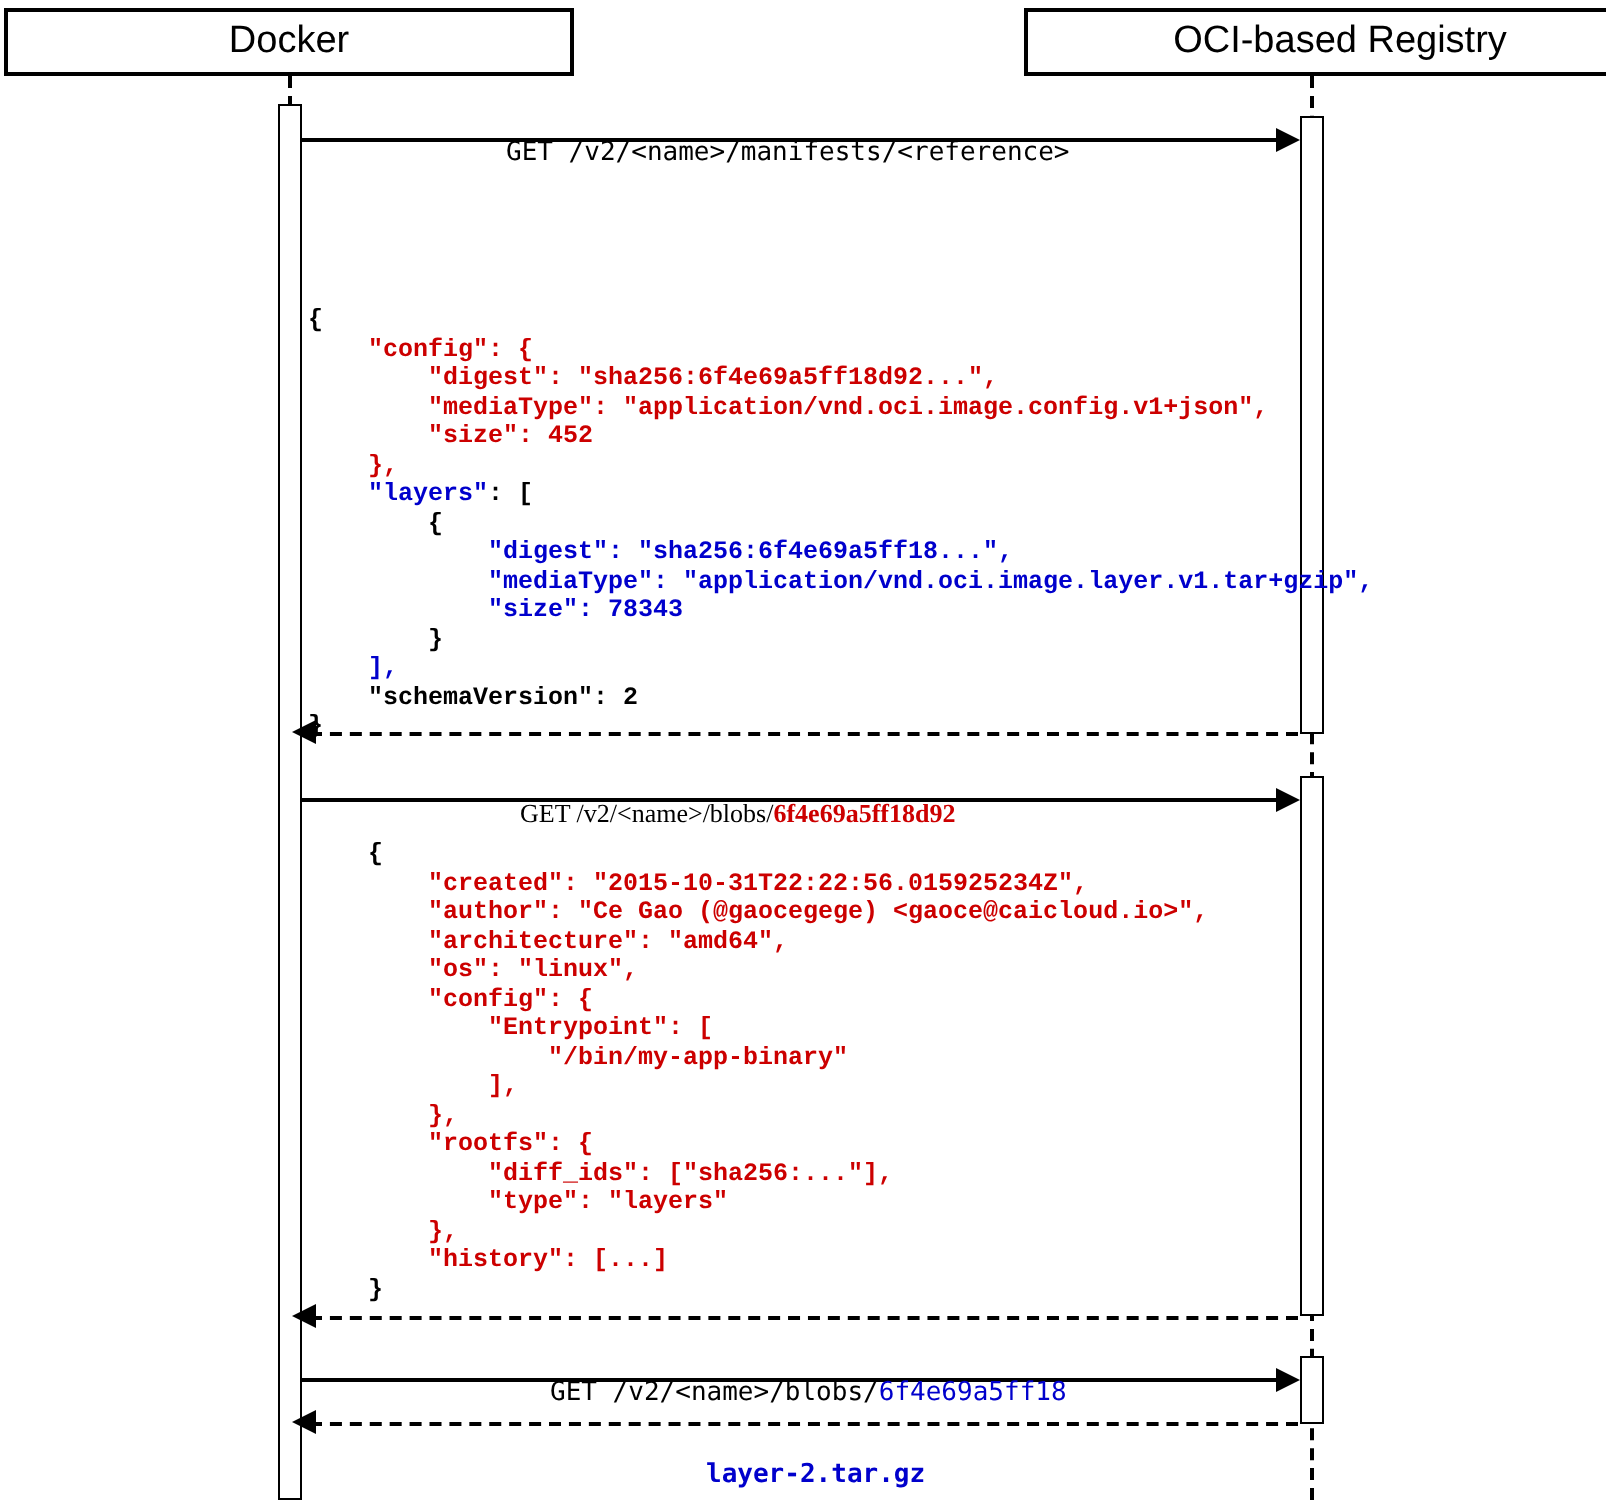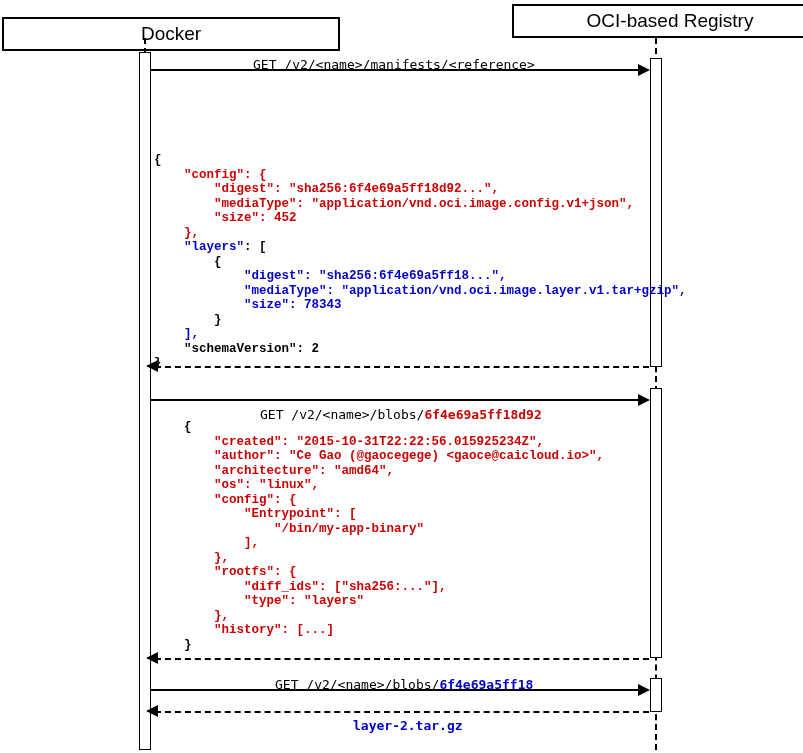--- a/index.html
+++ b/index.html
@@ -57,37 +57,38 @@
       height: 0;
       border-top: 6px solid transparent;
       border-bottom: 6px solid transparent;
       border-right: 12px solid black;
     }
     .message-label {
       position: absolute;
       font-family: monospace;
       font-size: 13px;
       white-space: nowrap;
+      margin-top: 12px;
     }
     .code-block {
       position: absolute;
       font-family: "Courier New", monospace;
       font-size: 12.5px;
       line-height: 14.5px;
       white-space: pre;
       font-weight: bold;
     }
     .code-black { color: black; }
     .code-blue { color: #0000cc; }
     .code-red { color: #cc0000; }
   </style>
 </head>
 <body>
 
-<div class="participant-box" style="left:2px; top:17px; width:338px;">Docker</div>
+<div class="participant-box" style="left:2px; top:4px; width:285px;">Docker</div>
 <div class="participant-box" style="left:512px; top:4px; width:316px;">OCI-based Registry</div>
 
 <div class="lifeline" style="left:144px; top:38px; height:712px;"></div>
 <div class="lifeline" style="left:655px; top:38px; height:712px;"></div>
 
 <div class="activation" style="left:139px; top:52px; height:698px;"></div>
 <div class="activation" style="left:650px; top:58px; height:309px;"></div>
 <div class="activation" style="left:650px; top:388px; height:270px;"></div>
 <div class="activation" style="left:650px; top:678px; height:34px;"></div>
 
@@ -109,21 +110,21 @@
 <span class="code-black">        }</span>
 <span class="code-blue">    ],</span>
 <span><span class="code-black">    "schemaVersion"</span><span class="code-black">: 2</span></span>
 <span class="code-black">}</span></div>
 
 <div class="arrow-line-dashed" style="left:155px; top:366px; width:494px;"></div>
 <div class="arrow-head-left" style="left:146px; top:360px;"></div>
 
 <div class="arrow-line" style="left:151px; top:399px; width:488px;"></div>
 <div class="arrow-head-right" style="left:638px; top:394px;"></div>
-<div class="message-label" style="left:260px; top:407px;">
+<div class="message-label" style="left:260px; top:387px;font-family:Liberation Serif, serif;">
   <span>GET /v2/&lt;name&gt;/blobs/</span><span class="code-red" style="font-weight:bold;">6f4e69a5ff18d92</span>
 </div>
 
 <div class="code-block" style="left:154px; top:420px;"><span class="code-black">    {</span>
 <span class="code-red">        "created": "2015-10-31T22:22:56.015925234Z",</span>
 <span class="code-red">        "author": "Ce Gao (@gaocegege) &lt;gaoce@caicloud.io&gt;",</span>
 <span class="code-red">        "architecture": "amd64",</span>
 <span class="code-red">        "os": "linux",</span>
 <span class="code-red">        "config": {</span>
 <span class="code-red">            "Entrypoint": [</span>
@@ -136,18 +137,18 @@
 <span class="code-red">        },</span>
 <span class="code-red">        "history": [...]</span>
 <span class="code-black">    }</span></div>
 
 <div class="arrow-line-dashed" style="left:155px; top:658px; width:494px;"></div>
 <div class="arrow-head-left" style="left:146px; top:652px;"></div>
 
 <div class="arrow-line" style="left:151px; top:689px; width:488px;"></div>
 <div class="arrow-head-right" style="left:638px; top:684px;"></div>
 <div class="message-label" style="left:275px; top:677px;">
-  <span>GET /v2/&lt;name&gt;/blobs/</span><span class="code-blue" style="font-weight:bold;">6f4e69a5ff18</span>
+  <span>GET /v2/&lt;name&gt;/blobs/</span><span class="code-blue" style="font-weight:normal;">6f4e69a5ff18</span>
 </div>
 
 <div class="arrow-line-dashed" style="left:155px; top:711px; width:494px;"></div>
 <div class="arrow-head-left" style="left:146px; top:705px;"></div>
 <div class="message-label code-blue" style="left:353px; top:718px; font-weight:bold;">layer-2.tar.gz</div>
 
 </body></html>

